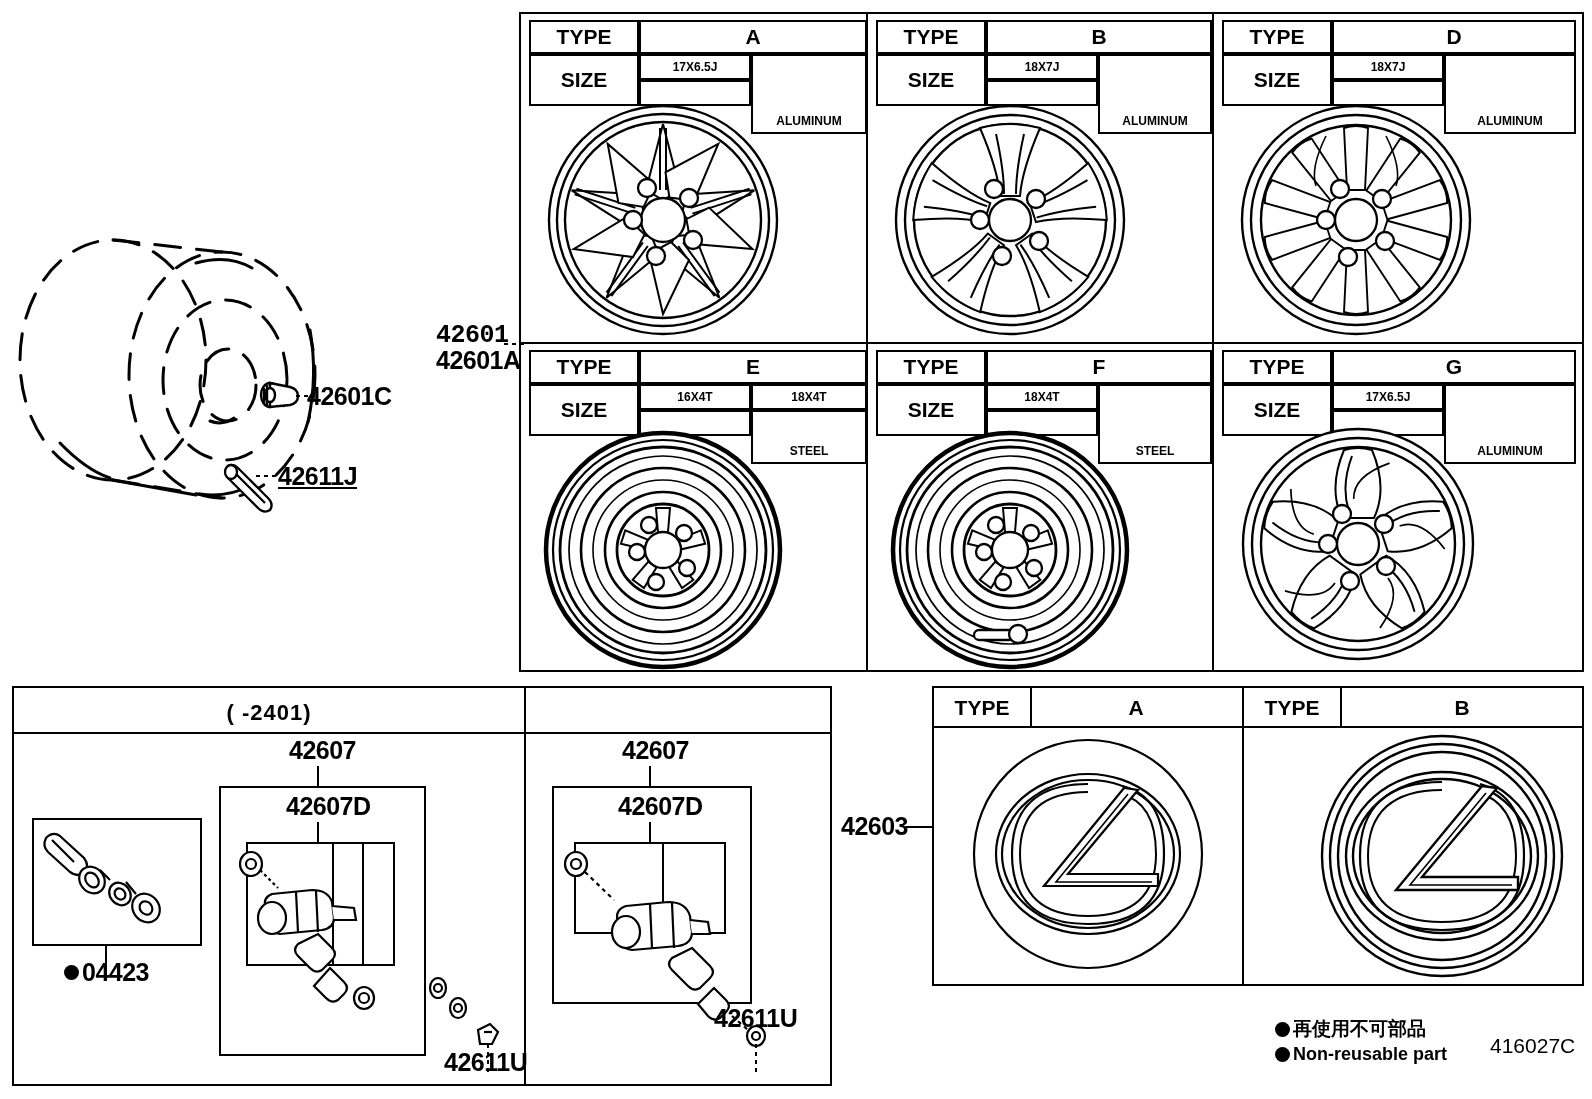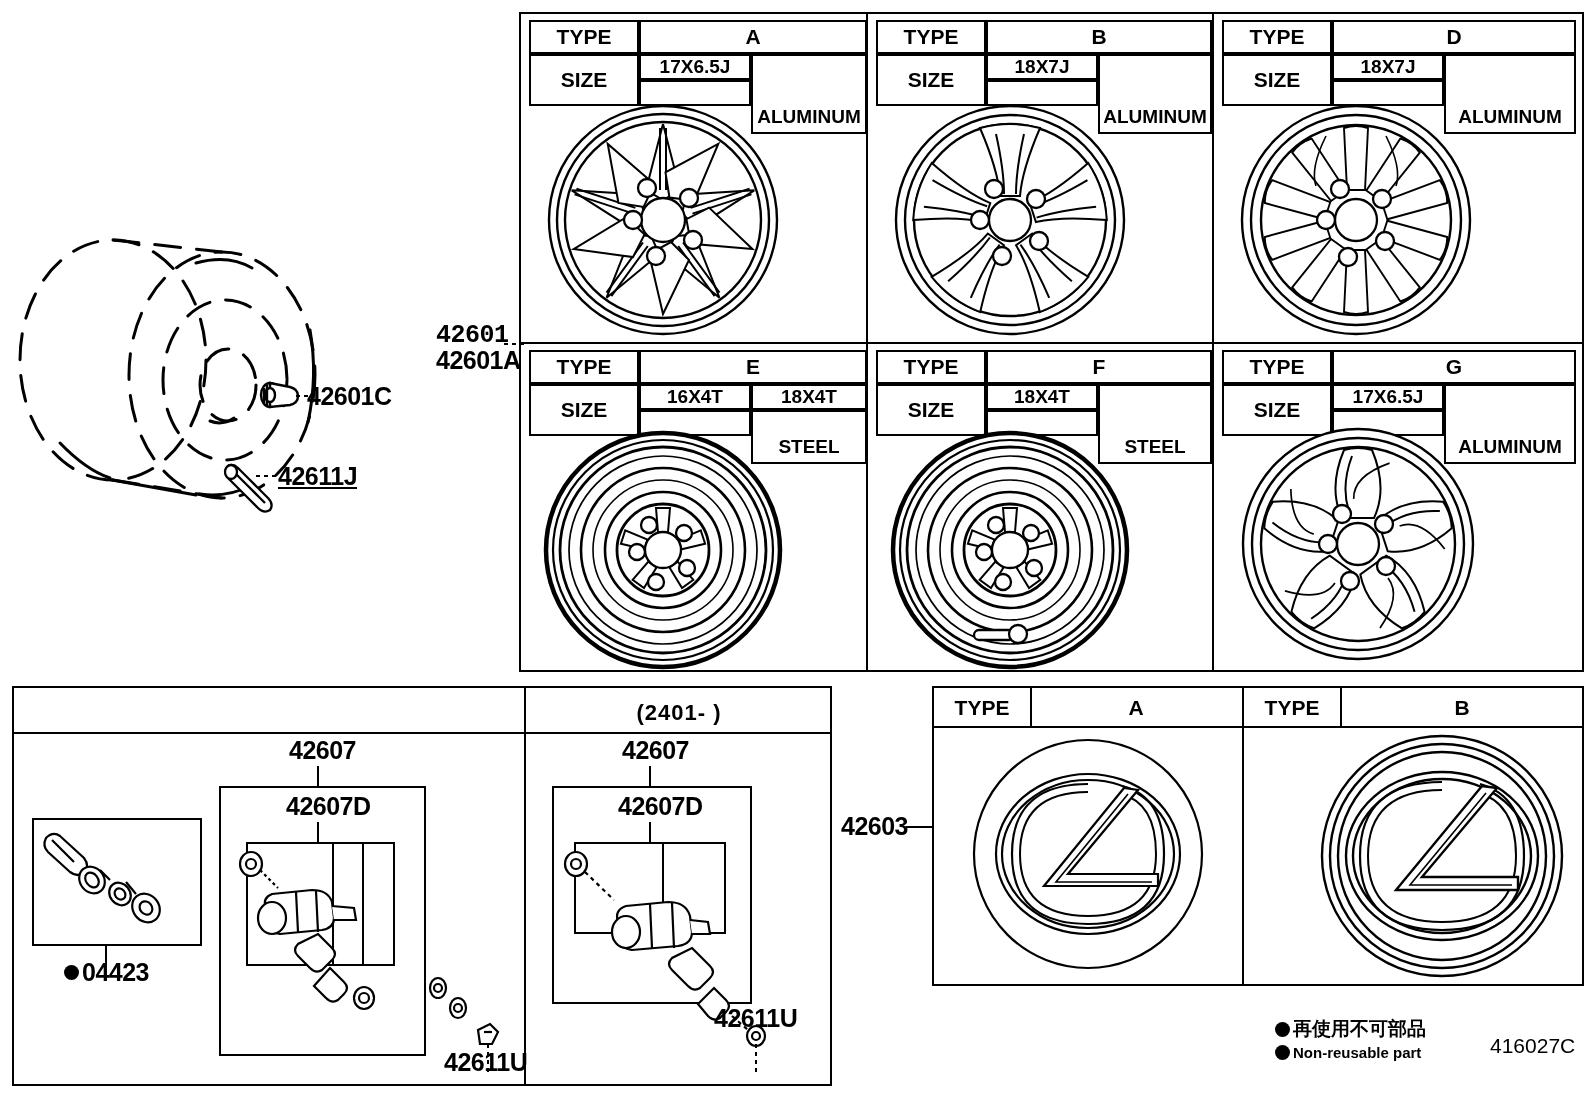--- a/index.html
+++ b/index.html
@@ -18,39 +18,39 @@
     line-height:28px;
   }
   .tbl-txt{
     font-family:"Liberation Sans", sans-serif;
     font-weight:bold;
     font-size:21px;
     letter-spacing:0px;
     white-space:nowrap;
     text-align:center;
   }
-  .tbl-txt.sm{font-size:19px;}
+  .tbl-txt.sm{font-size:12px;}
   .panel-outer{
     border:2px solid #000;
     box-sizing:border-box;
   }
   .cellbox{
     position:absolute;
     border:2px solid #000;
     box-sizing:border-box;
     display:flex;align-items:center;justify-content:center;
   }
   .ln{position:absolute;background:#000;}
   .dot{
     display:inline-block;width:15px;height:15px;border-radius:50%;
     background:#000;vertical-align:-1px;margin-right:3px;
   }
   .legend-txt{
     font-family:"Liberation Sans", sans-serif;
-    font-weight:bold;font-size:15px;white-space:nowrap;
+    font-weight:bold;font-size:18px;white-space:nowrap;
   }
   .legend-jp{
     font-family:"DejaVu Sans", sans-serif;
     font-weight:bold;font-size:19px;white-space:nowrap;
   }
   .code-txt{
     font-family:"Liberation Sans", sans-serif;
     font-size:21px;font-weight:normal;white-space:nowrap;
   }
   svg{display:block;overflow:visible;}
@@ -463,22 +463,22 @@
   </div>
 </div>
 
 <div class="abs panel-outer" style="left:12px;top:686px;width:820px;height:400px;">
 
   <div class="ln" style="left:510px;top:0px;width:2px;height:396px;"></div>
 
   <div class="ln" style="left:0px;top:44px;width:510px;height:2px;"></div>
   <div class="ln" style="left:512px;top:44px;width:306px;height:2px;"></div>
 
-
-  <div class="abs tbl-txt" style="left:512px;top:12px;width:306px;text-align:center;font-size:22px;letter-spacing:1px;">(2401-        )</div>
+  <div class="abs tbl-txt" style="left:0px;top:12px;width:510px;text-align:center;font-size:22px;letter-spacing:1px;">(        -2401)</div>
+
 
   <div class="abs lbl" style="left:275px;top:48px;">42607</div>
   <svg class="abs" style="left:300px;top:78px;" width="8" height="22">
     <line class="leader" x1="4" y1="0" x2="4" y2="20"></line>
   </svg>
   <div class="abs" style="left:205px;top:98px;width:207px;height:270px;border:2px solid #000;box-sizing:border-box;"></div>
   <div class="abs lbl" style="left:272px;top:104px;">42607D</div>
   <svg class="abs" style="left:300px;top:134px;" width="8" height="22">
     <line class="leader" x1="4" y1="0" x2="4" y2="20"></line>
   </svg>

